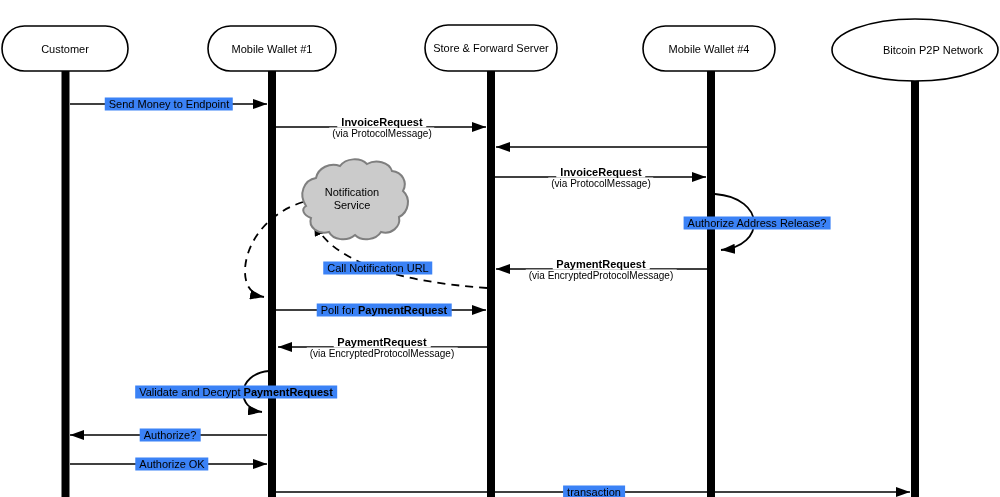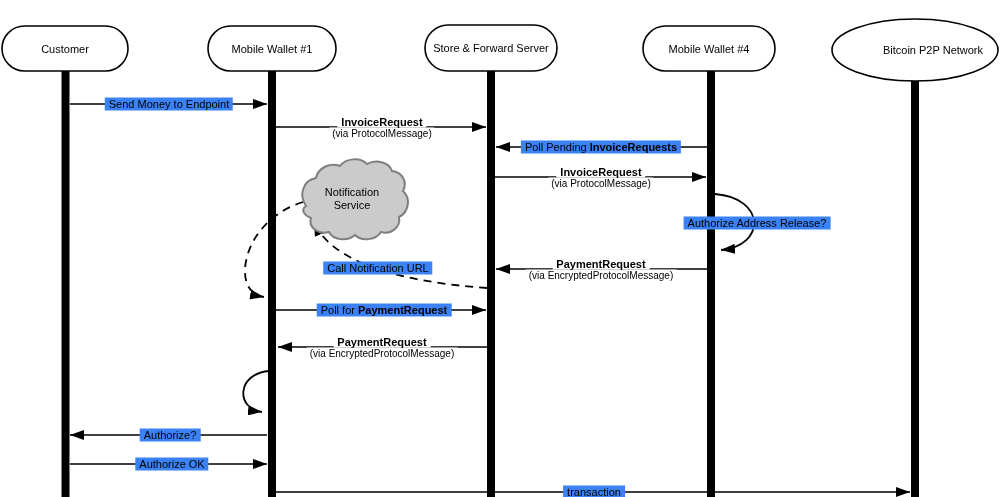--- a/index.html
+++ b/index.html
@@ -114,23 +114,20 @@
 
   <div class="lbl bg" style="left:169px; top:88px;">
     <span>Send Money to Endpoint</span>
   </div>
 
   <div class="lbl two" style="left:382px; top:111px;">
     <div class="l1">InvoiceRequest</div>
     <div class="l2">(via ProtocolMessage)</div>
   </div>
 
-  <div class="lbl bg" style="left:601px; top:131px;">
-    <span>Poll Pending </span><b>InvoiceRequests</b>
-  </div>
 
   <div class="lbl two" style="left:601px; top:161px;">
     <div class="l1">InvoiceRequest</div>
     <div class="l2">(via ProtocolMessage)</div>
   </div>
 
   <div class="lbl bg" style="left:757px; top:207px;">
     <span>Authorize Address Release?</span>
   </div>
 
@@ -145,20 +142,23 @@
 
   <div class="lbl bg" style="left:384px; top:294px;">
     <span>Poll for </span><b>PaymentRequest</b>
   </div>
 
   <div class="lbl two" style="left:382px; top:331px;">
     <div class="l1">PaymentRequest</div>
     <div class="l2">(via EncryptedProtocolMessage)</div>
   </div>
 
+  <div class="lbl bg" style="left:236px; top:376px;">
+    <span>Validate and Decrypt </span><b>PaymentRequest</b>
+  </div>
 
   <div class="lbl bg" style="left:170px; top:419px;">
     <span>Authorize?</span>
   </div>
 
   <div class="lbl bg" style="left:172px; top:448px;">
     <span>Authorize OK</span>
   </div>
 
   <div class="lbl bg" style="left:594px; top:476px;">

